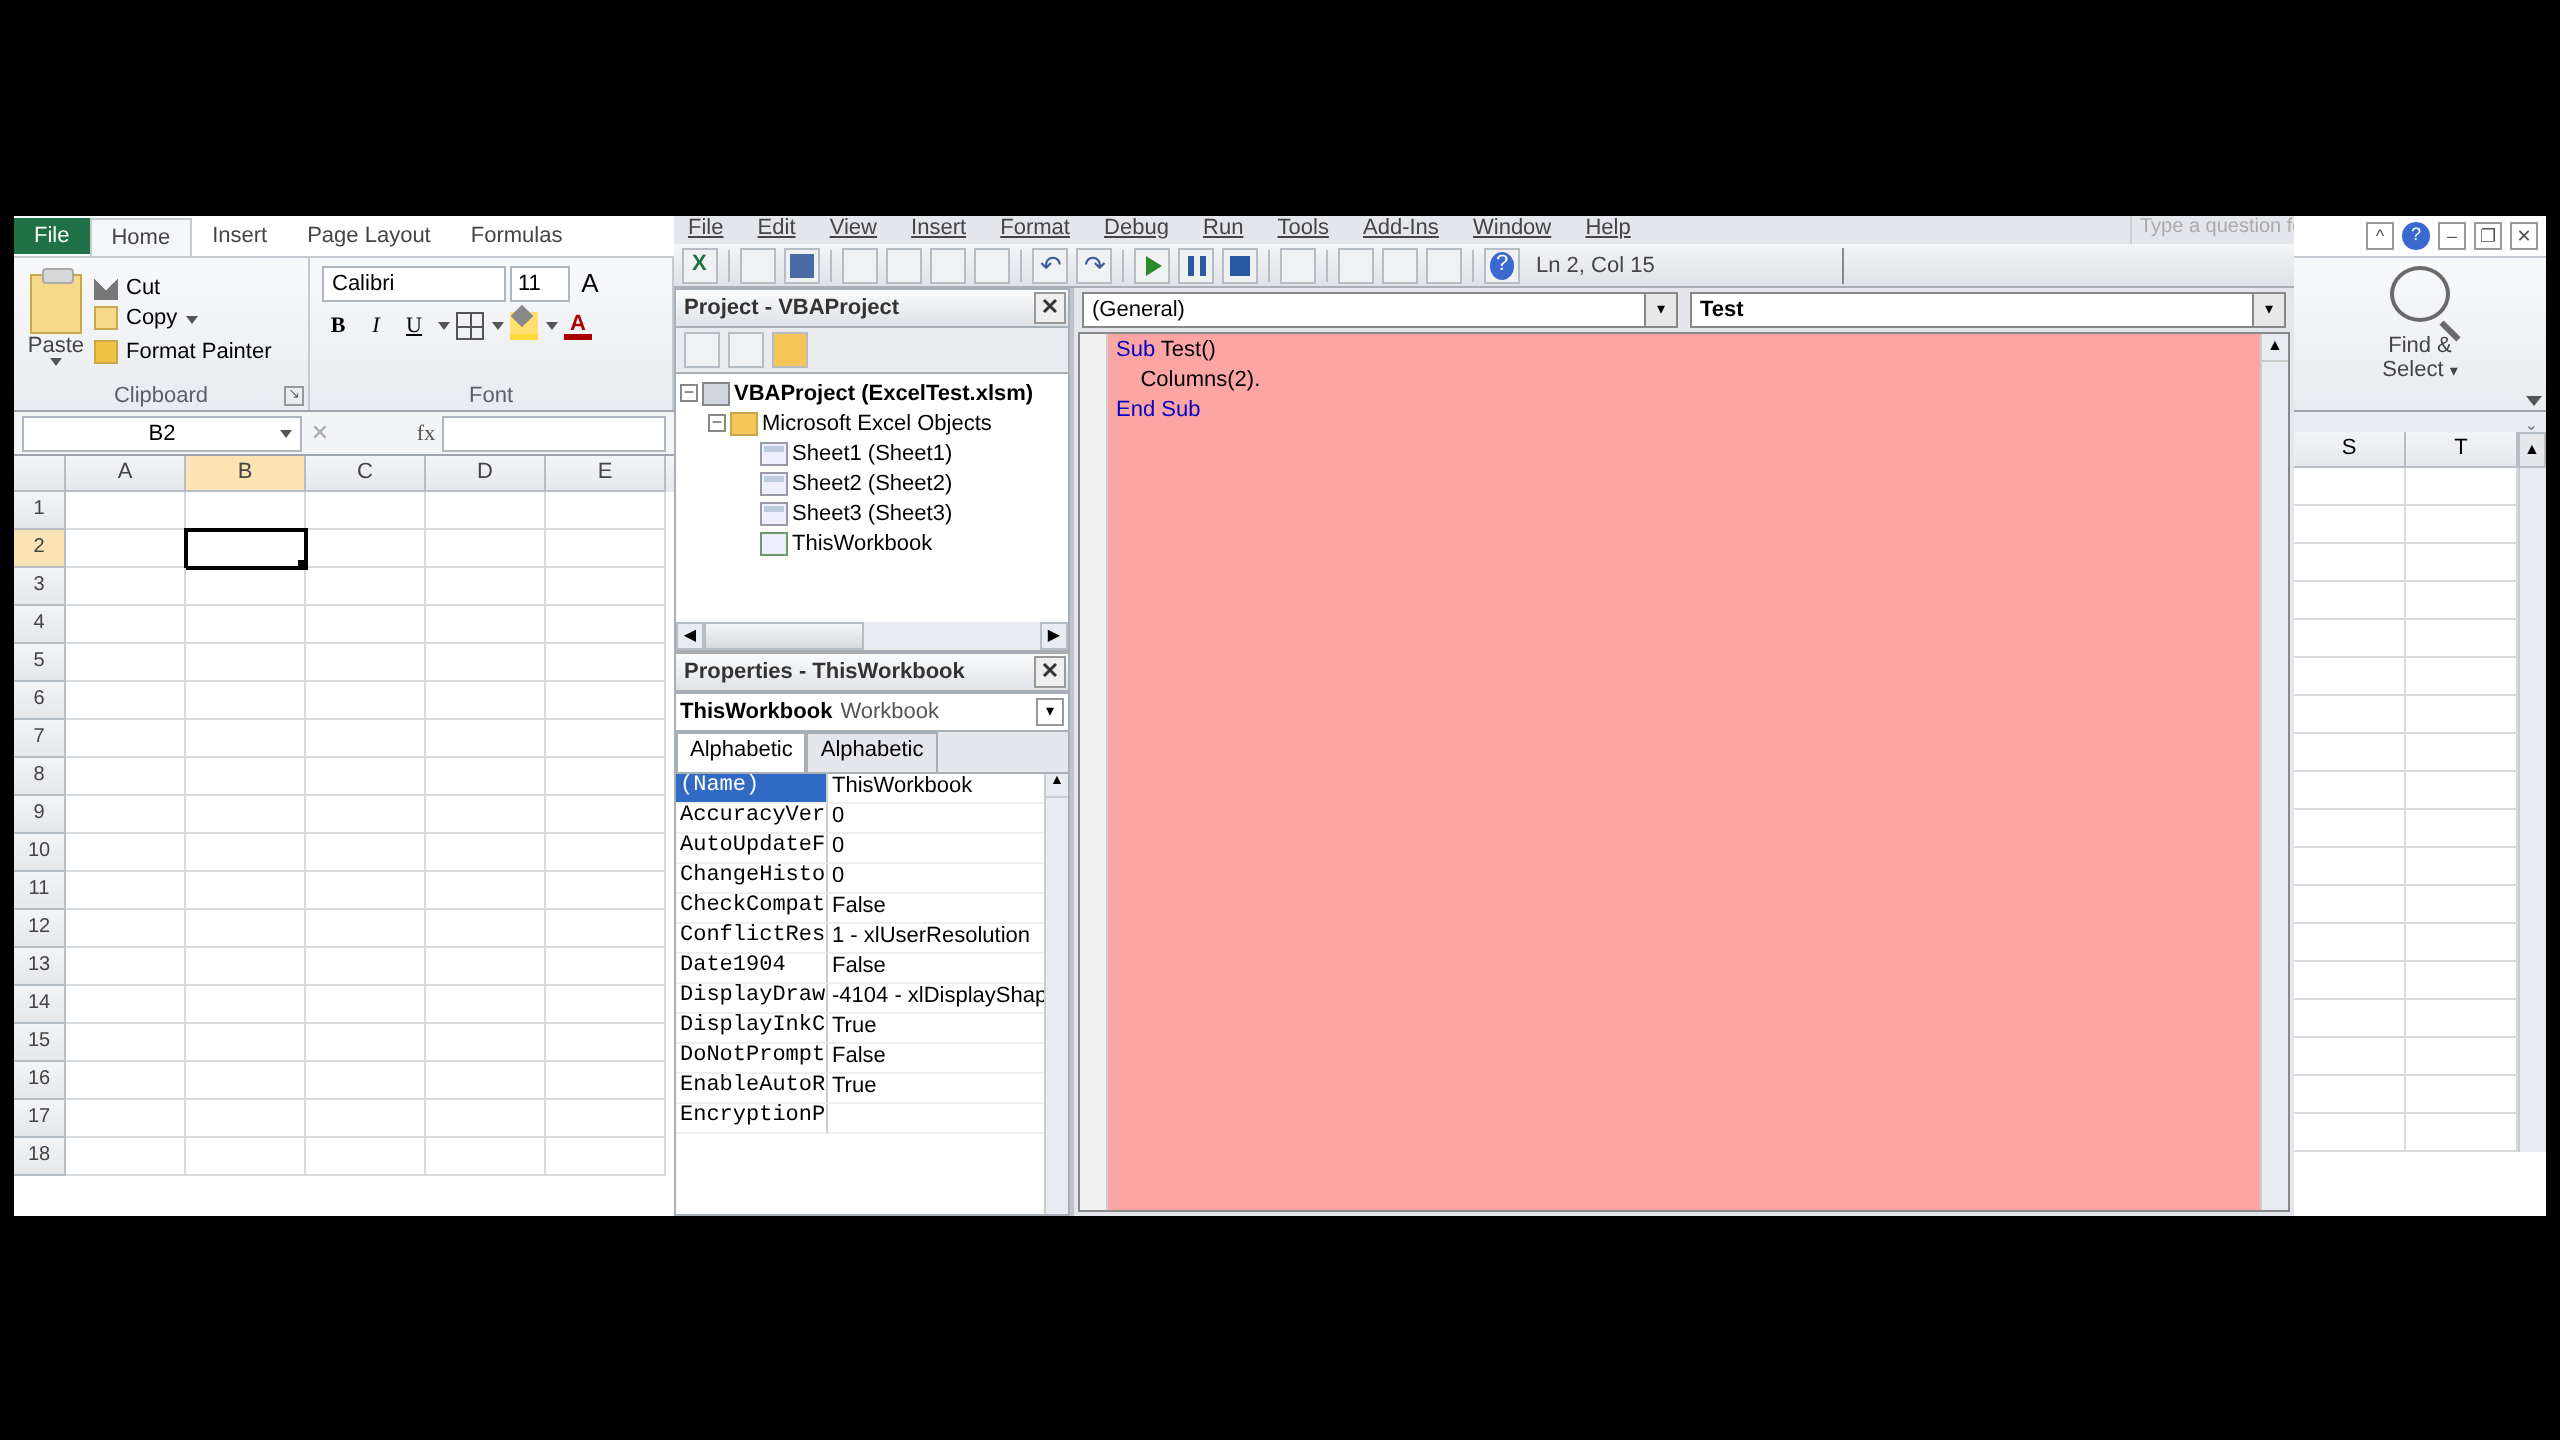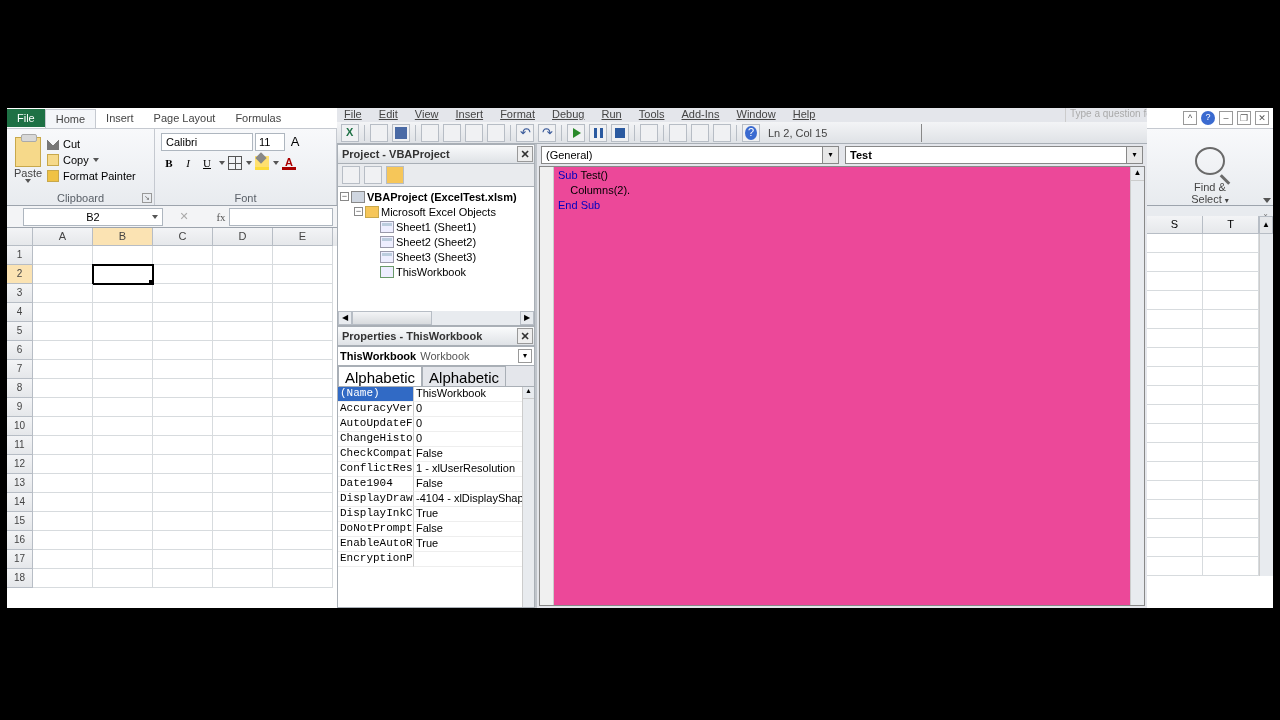--- a/index.html
+++ b/index.html
@@ -25,21 +25,21 @@
 .rgrp { border-right: 1px solid #c5c9d0; height: 100%; display: flex; flex-direction: column; }
 .rgrp-body { flex: 1; display: flex; padding: 2px 4px; gap: 2px; }
 .rgrp-label { height: 14px; line-height: 14px; text-align: center; font-size: 10px; color: #5a6068; position: relative; }
 .rgrp-label .launcher { position: absolute; right: 2px; top: 2px; width: 10px; height: 10px; border: 1px solid #999; font-size: 7px; line-height: 8px; color: #666; }
 .paste-big { width: 34px; display: flex; flex-direction: column; align-items: center; justify-content: center; gap: 0; }
 .paste-big .icn { width: 26px; height: 30px; background: #f6d98a; border: 1px solid #c8a84b; position: relative; }
 .paste-big .icn::before { content: ""; position: absolute; left: 5px; top: -4px; width: 14px; height: 6px; background: #d8d8d8; border: 1px solid #aaa; border-radius: 2px; }
 .paste-big .lbl { font-size: 11px; color: #444; }
 .paste-big .drop { width: 0; height: 0; border-left: 3px solid transparent; border-right: 3px solid transparent; border-top: 4px solid #555; }
 .clip-col { display: flex; flex-direction: column; justify-content: center; gap: 3px; }
-.clip-col .row { display: flex; align-items: center; gap: 4px; }
+.clip-col .row { display: flex; gap: 4px; }
 .clip-col .row .icn { width: 12px; height: 12px; }
 .cut-icn { background: linear-gradient(45deg, #777 45%, transparent 45%), linear-gradient(-45deg, #777 45%, transparent 45%); }
 .copy-icn { background: #f6d98a; border: 1px solid #c8a84b; }
 .fp-icn { background: #f0c244; border: 1px solid #c8a84b; }
 .font-col1 { display: flex; flex-direction: column; gap: 4px; padding: 2px; }
 .font-inputs { display: flex; gap: 2px; }
 .font-name { width: 92px; height: 18px; border: 1px solid #aeb6bf; background: #fff; padding: 0 4px; font-size: 11px; }
 .font-size { width: 30px; height: 18px; border: 1px solid #aeb6bf; background: #fff; padding: 0 3px; font-size: 11px; text-align: left; }
 .aA { width: 16px; height: 18px; text-align: center; line-height: 18px; font-size: 11px; }
 .font-btns { display: flex; gap: 3px; align-items: center; }
@@ -48,44 +48,44 @@
 .font-btns .b.ital { font-style: italic; }
 .font-btns .b.und { text-decoration: underline; }
 .dd { width: 7px; height: 14px; display: inline-block; }
 .dd::after { content: ""; display: block; margin: 5px auto 0; width: 0; height: 0; border-left: 3px solid transparent; border-right: 3px solid transparent; border-top: 4px solid #555; }
 .brd-icn { width: 14px; height: 14px; border: 1px solid #555; background: linear-gradient(#555, #555) center/100% 1px no-repeat, linear-gradient(#555, #555) center/1px 100% no-repeat; }
 .fill-icn { width: 14px; height: 14px; background: #ffe070; border-bottom: 3px solid #fddb3a; position: relative; }
 .fill-icn::before { content: ""; position: absolute; left: 2px; top: -2px; width: 8px; height: 8px; background: #888; transform: rotate(45deg); }
 .fcol-icn { width: 14px; height: 14px; font-weight: bold; color: #a00; border-bottom: 3px solid #a00; text-align: center; line-height: 12px; }
 
 .name-bar { height: 22px; border-bottom: 1px solid #9da4ad; display: flex; align-items: center; background: #f3f4f6; }
-.name-box { width: 140px; height: 18px; margin: 0 16px; border: 1px solid #aeb6bf; background: #fff; text-align: center; font-size: 11px; display: flex; align-items: center; justify-content: center; position: relative; }
+.name-box { width: 140px; height: 18px; margin: 0 4px; border: 1px solid #aeb6bf; background: #fff; text-align: center; font-size: 11px; display: flex; align-items: center; justify-content: center; position: relative; }
 .name-box .ddrop { position: absolute; right: 2px; top: 3px; width: 10px; height: 10px; }
 .name-box .ddrop::after { content: ""; display: block; margin: 3px auto 0; width: 0; height: 0; border-left: 3px solid transparent; border-right: 3px solid transparent; border-top: 4px solid #555; }
-.fx-lbl { width: 16px; font-family: serif; color: #555; text-align: center; margin-left: 24px; }
+.fx-lbl { width: 16px; font-family: serif; color: #555; text-align: center; margin-left: 40px; }
 .formula-in { flex: 1; height: 18px; border: 1px solid #aeb6bf; background: #fff; margin-right: 4px; }
 
 .grid-wrap { position: relative; height: calc(500px - 20px - 78px - 22px); overflow: hidden; }
 .col-headers { display: flex; height: 18px; background: linear-gradient(#f3f4f6, #e5e7ea); }
 .corner { width: 26px; border: 1px solid #b7bdc5; border-top: none; border-left: none; }
 .colh { width: 60px; border: 1px solid #b7bdc5; border-top: none; border-left: none; text-align: center; line-height: 17px; font-size: 11px; color: #444; }
 .colh.sel { background: #fbe3b3; }
 .rows { }
 .row-line { display: flex; height: 19px; }
 .rowh { width: 26px; border: 1px solid #b7bdc5; border-top: none; border-left: none; background: linear-gradient(#f3f4f6, #e5e7ea); text-align: center; font-size: 10px; line-height: 18px; color: #444; }
 .rowh.sel { background: #fbe3b3; }
 .cell { width: 60px; border-right: 1px solid #d7dbde; border-bottom: 1px solid #d7dbde; }
 .cell.active { outline: 2px solid #000; outline-offset: -1px; }
 .cell.active::after { content: ""; position: absolute; width: 5px; height: 5px; background: #000; margin-left: 56px; margin-top: 15px; }
 
 
 .excel-right { position: absolute; right: 0; top: 0; width: 126px; height: 500px; background: #fff; }
 .er-top { height: 20px; background: #fff; display: flex; justify-content: flex-end; align-items: center; gap: 4px; padding-right: 4px; }
 .er-top .ic { width: 14px; height: 14px; border: 1px solid #999; font-size: 9px; text-align: center; line-height: 12px; color: #555; }
-.er-ribbon { height: 78px; background: linear-gradient(#f8f9fb, #e8ebef); border-top: 1px solid #c5c9d0; border-bottom: 1px solid #9da4ad; display: flex; flex-direction: column; align-items: center; padding-top: 4px; position: relative; justify-content: flex-end; }
+.er-ribbon { height: 78px; background: linear-gradient(#f8f9fb, #e8ebef); border-top: 1px solid #c5c9d0; border-bottom: 1px solid #9da4ad; display: flex; flex-direction: column; align-items: center; padding-top: 4px; position: relative; }
 .find-icn { width: 30px; height: 28px; border: 2px solid #6a6a6a; border-radius: 50%; position: relative; }
 .find-icn::after { content: ""; position: absolute; right: -8px; bottom: -8px; width: 12px; height: 3px; background: #6a6a6a; transform: rotate(45deg); }
 .find-lbl { font-size: 11px; color: #444; text-align: center; margin-top: 6px; }
 .er-expand { position: absolute; right: 2px; bottom: 2px; width: 0; height: 0; border-left: 4px solid transparent; border-right: 4px solid transparent; border-top: 5px solid #555; }
 .er-expand-bar { height: 10px; background: #e8ebef; text-align: right; padding-right: 4px; }
 .er-colhead { height: 18px; display: flex; background: linear-gradient(#f3f4f6, #e5e7ea); }
 .er-colhead .colh2 { flex: 1; border: 1px solid #b7bdc5; border-top: none; border-left: none; text-align: center; line-height: 17px; }
 .er-scroll-up { width: 14px; height: 18px; border: 1px solid #b7bdc5; background: #e5e7ea; text-align: center; font-size: 8px; line-height: 16px; }
 .er-cellrow { display: flex; height: 19px; }
 .er-cellrow .c { flex: 1; border-right: 1px solid #d7dbde; border-bottom: 1px solid #d7dbde; }
@@ -129,36 +129,36 @@
 .tree .hsb .ar { width: 14px; border: 1px solid #b7bdc5; text-align: center; font-size: 8px; line-height: 12px; }
 .tree .hsb .tr { flex: 1; background: #e8ebef; position: relative; }
 .tree .hsb .th { position: absolute; left: 0; top: 0; bottom: 0; width: 80px; background: linear-gradient(#f3f4f6, #d8dbde); border: 1px solid #b7bdc5; }
 
 .props { flex: 1; display: flex; flex-direction: column; }
 .props-sel { height: 20px; border: 1px solid #a9afb6; background: #fff; display: flex; align-items: center; padding: 0 2px; }
 .props-sel .nm { font-weight: bold; margin-right: 4px; }
 .props-sel .tp { color: #555; }
 .props-sel .ddp { margin-left: auto; width: 14px; height: 14px; border: 1px solid #999; text-align: center; font-size: 8px; line-height: 12px; }
 .props-tabs { height: 20px; display: flex; background: #e4e6eb; border-left: 1px solid #a9afb6; border-right: 1px solid #a9afb6; }
-.props-tabs .pt { padding: 2px 6px; border: 1px solid #a9afb6; border-bottom: none; background: #fff; font-size: 15px; }
+.props-tabs .pt { padding: 2px 6px; border: 1px solid #a9afb6; border-bottom: none; background: #fff; font-size: 11px; }
 .props-tabs .pt:not(.act) { background: #e4e6eb; }
 .props-grid { flex: 1; background: #fff; border: 1px solid #a9afb6; overflow: hidden; position: relative; }
 .pg-row { display: flex; height: 15px; font-size: 11px; }
 .pg-row .k { width: 76px; border-right: 1px solid #ccc; border-bottom: 1px solid #eee; padding-left: 2px; overflow: hidden; white-space: nowrap; font-family: Liberation Mono, monospace; }
 .pg-row .v { flex: 1; border-bottom: 1px solid #eee; padding-left: 2px; overflow: hidden; white-space: nowrap; }
 .pg-row.sel .k { background: #316ac5; color: #fff; }
 .pg-row.sel .v { background: #fff; }
 .pg-sb { position: absolute; right: 0; top: 0; bottom: 0; width: 12px; background: #e8ebef; border-left: 1px solid #ccc; }
 .pg-sb .up { height: 12px; border-bottom: 1px solid #ccc; text-align: center; font-size: 7px; }
 
 .vbe-code { flex: 1; display: flex; flex-direction: column; border-left: 2px solid #bfc4ca; justify-content: space-between; }
 .code-dd { height: 22px; display: flex; gap: 6px; padding: 2px 4px; background: #e4e6eb; }
 .code-dd .sel { flex: 1; height: 18px; border: 1px solid #888; background: #fff; display: flex; align-items: center; padding: 0 4px; font-size: 11px; position: relative; }
 .code-dd .sel .ar { position: absolute; right: 0; top: 0; bottom: 0; width: 16px; border-left: 1px solid #888; background: #e8e8e8; text-align: center; line-height: 16px; font-size: 8px; }
-.code-area { flex: 1; background: #ec4899; border: 1px solid #888; margin: 0 2px 2px 2px; position: relative; font-family: Consolas, "Courier New", monospace; font-size: 12px; padding: 2px 0 0 18px; }
+.code-area { flex: 1; background: #fca5a5; border: 1px solid #888; margin: 0 2px 2px 2px; position: relative; font-family: Consolas, "Courier New", monospace; font-size: 12px; padding: 2px 0 0 18px; }
 .code-area .gut { position: absolute; left: 0; top: 0; bottom: 0; width: 14px; background: #f0f0f0; border-right: 1px solid #ccc; }
 .code-line { height: 15px; white-space: pre; }
 .kw { color: #0000c0; }
 .code-sb { position: absolute; right: 0; top: 0; bottom: 0; width: 14px; background: #e8ebef; border-left: 1px solid #ccc; }
 .code-sb .up { height: 14px; border-bottom: 1px solid #ccc; text-align: center; font-size: 8px; line-height: 12px; }
 </style>
 </head>
 <body>
 
 <div class="app-area">

